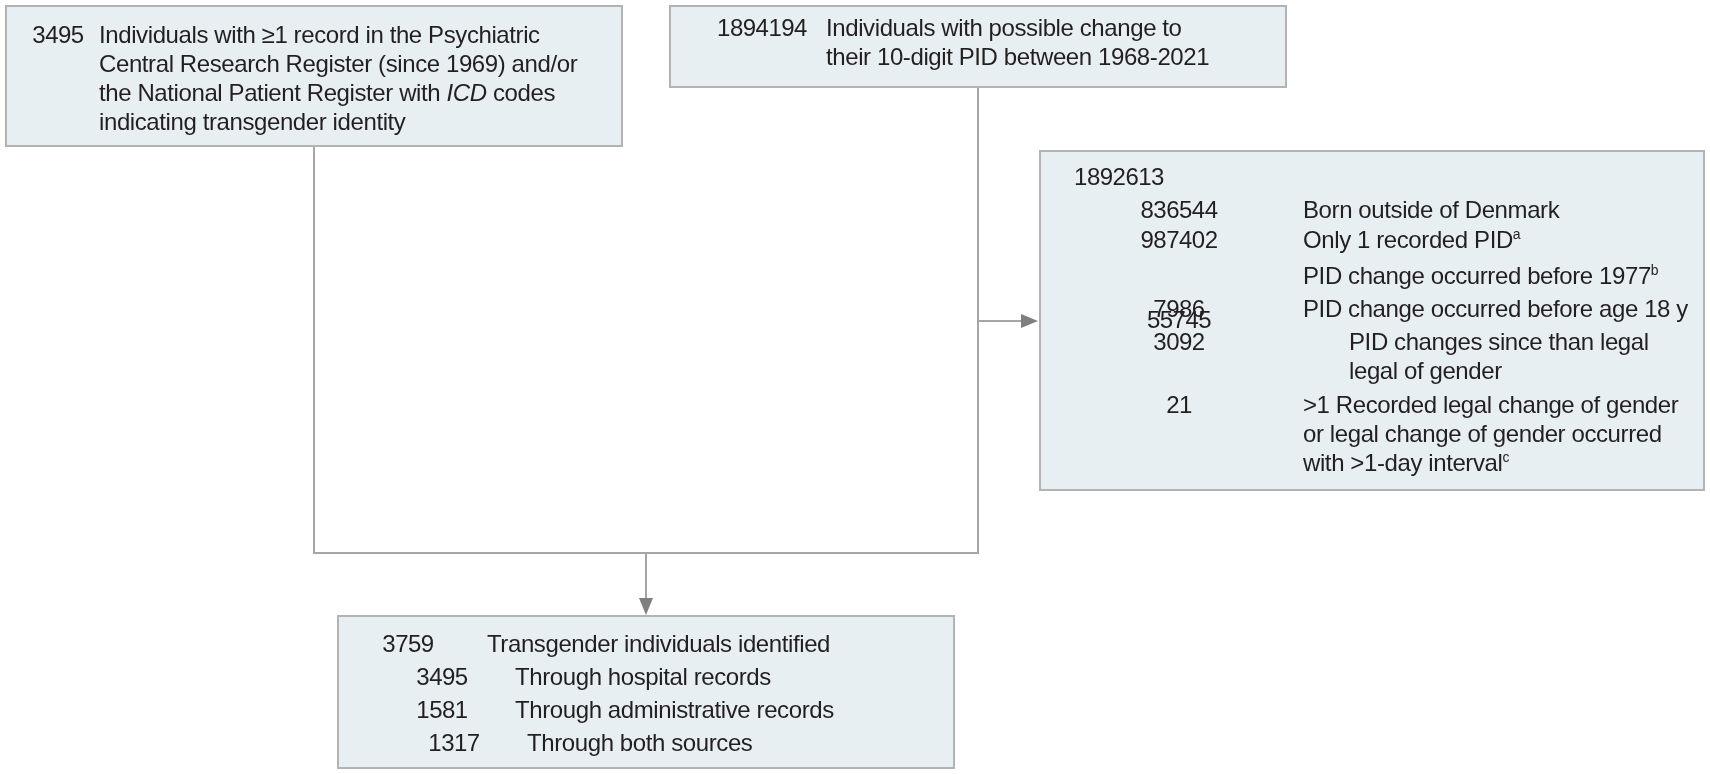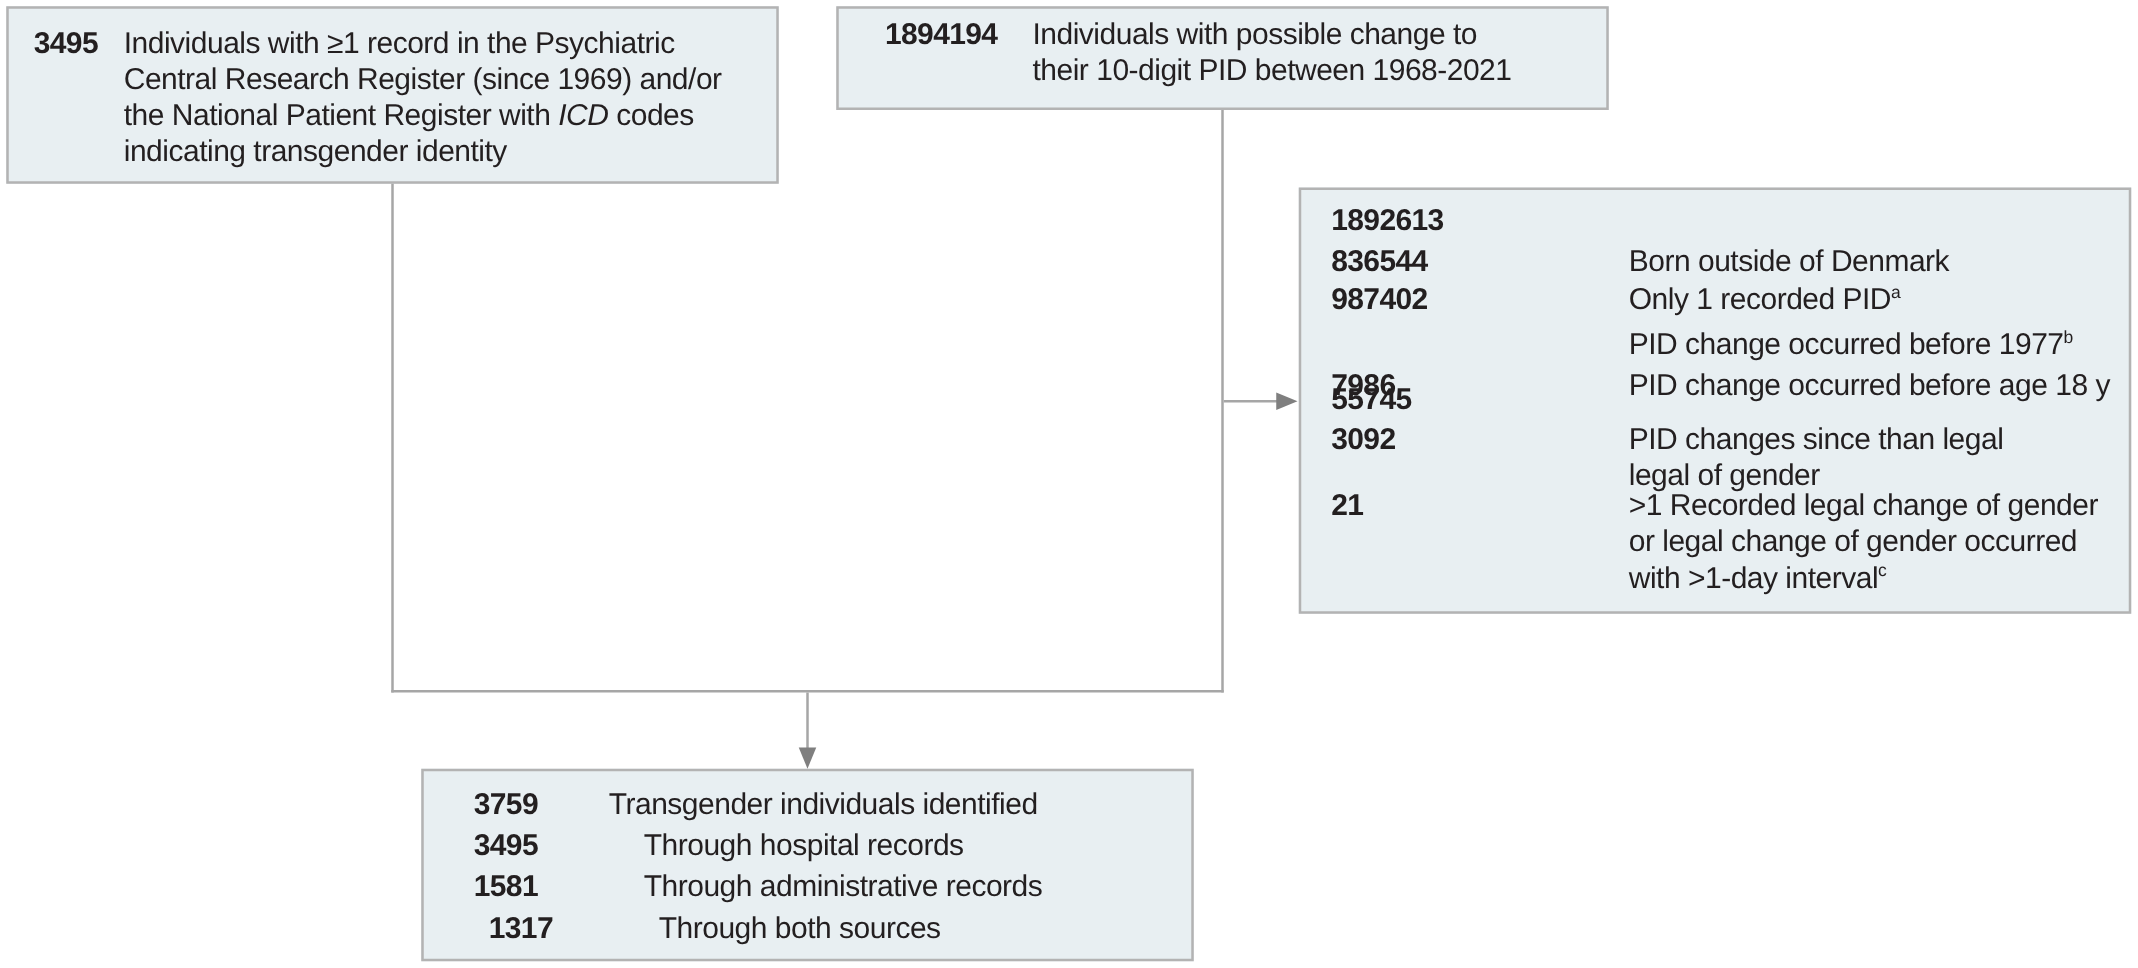--- a/index.html
+++ b/index.html
@@ -1,20 +1,20 @@
 <!DOCTYPE html>
 <html><head>
 <meta charset="utf-8">
 <style>
   html, body { margin:0; padding:0; background:#ffffff; }
   body { width:1710px; height:774px; position:relative; overflow:hidden;
          font-family:"Liberation Sans", "DejaVu Sans", sans-serif; color:#231f20; }
   .box { position:absolute; background:#e8eff2; border:2px solid #b3b3b3; box-sizing:border-box; }
   .row { position:absolute; display:flex; align-items:flex-start; font-size:24px; line-height:29px; white-space:nowrap; }
-  .num { font-weight:bold; text-align:left; flex:none; letter-spacing:-0.5px; }
+  .num { font-weight:normal; text-align:center; flex:none; letter-spacing:-0.5px; }
   .txt { padding-left:10px; letter-spacing:-0.4px; }
   .txt i { }
   sup { font-size:14px; line-height:0; vertical-align:super; }
   .line { position:absolute; background:#a6a6a6; }
   .arrow-down { position:absolute; width:0; height:0; border-left:7px solid transparent; border-right:7px solid transparent; border-top:17px solid #7f7f7f; }
   .arrow-right { position:absolute; width:0; height:0; border-top:7px solid transparent; border-bottom:7px solid transparent; border-left:17px solid #7f7f7f; }
 </style>
 </head>
 <body>
 
@@ -53,21 +53,21 @@
     <span class="txt"><span>Only 1 recorded PID</span><sup>a</sup></span>
   </div>
   <div class="row" style="left:24px; top:109px;">
     <span class="num" style="width:228px;margin-top:44px;">55745</span>
     <span class="txt"><span>PID change occurred before 1977</span><sup>b</sup></span>
   </div>
   <div class="row" style="left:24px; top:142px;">
     <span class="num" style="width:228px;">7986</span>
     <span class="txt"><span>PID change occurred before age 18 y</span></span>
   </div>
-  <div class="row" style="left:24px; top:185px;">
+  <div class="row" style="left:24px; top:175px;gap:46px;">
     <span class="num" style="width:228px;">3092</span>
     <span class="txt"><span>PID changes since than legal</span><br><span>legal of gender</span></span>
   </div>
   <div class="row" style="left:24px; top:238px;">
     <span class="num" style="width:228px;">21</span>
     <span class="txt"><span>&gt;1 Recorded legal change of gender</span><br><span>or legal change of gender occurred</span><br><span>with &gt;1-day interval</span><sup>c</sup></span>
   </div>
 </div>
 
 <div class="box" style="left:337px; top:615px; width:618px; height:154px;">

